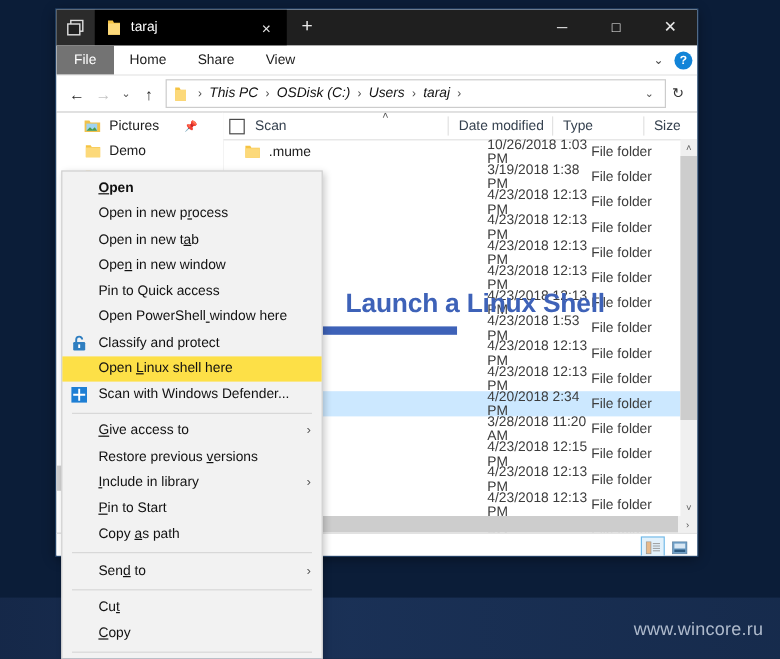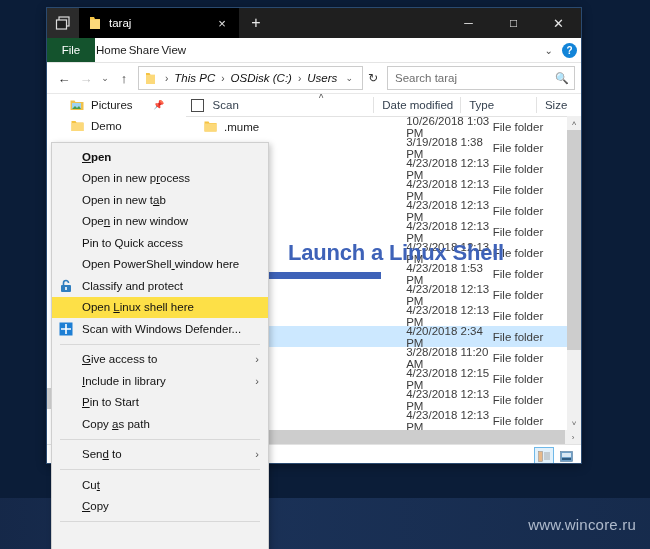--- a/index.html
+++ b/index.html
@@ -47,22 +47,22 @@
   .tab .folder-ico{width:12px;height:14px;margin-right:8px;flex:none;}
   .tab-label{color:#ffffff;font-size:11.5px;flex:1;white-space:nowrap;overflow:hidden;}
   .tab-close{width:22px;height:22px;display:flex;align-items:center;justify-content:center;color:#e6e6e6;font-size:13px;}
   .tab-new{width:34px;display:flex;align-items:center;justify-content:center;color:#e9e9e9;font-size:16px;font-weight:300;}
   .tb-spacer{flex:1;}
   .win-btn{width:45px;display:flex;align-items:center;justify-content:center;color:#e8e8e8;font-size:12px;}
   .win-btn.close{font-size:13px;}
 
   
   .ribbon{height:24px;background:#ffffff;display:flex;align-items:stretch;border-bottom:1px solid #e4e4e4;position:relative;}
-  .rb-file{background:#14532d;color:#fff;width:48px;display:flex;align-items:center;justify-content:center;font-size:11.5px;}
-  .rb-item{padding:0 1px;display:flex;align-items:center;color:#1b1b1b;font-size:11.5px;}
+  .rb-file{background:#737373;color:#fff;width:48px;display:flex;align-items:center;justify-content:center;font-size:11.5px;}
+  .rb-item{padding:0 13px;display:flex;align-items:center;color:#1b1b1b;font-size:11.5px;}
   .rb-right{position:absolute;right:4px;top:0;bottom:0;display:flex;align-items:center;gap:6px;}
   .rb-chev{color:#4a4a4a;font-size:10px;padding:0 3px;}
   .rb-help{width:15px;height:15px;border-radius:50%;background:#1284d8;color:#fff;font-size:10px;
            display:flex;align-items:center;justify-content:center;font-weight:bold;}
 
   
   .addrrow{height:30px;background:#fff;display:flex;align-items:center;padding:0 6px;gap:0;}
   .navbtn{width:22px;height:24px;display:flex;align-items:center;justify-content:center;font-size:13px;}
   .navbtn.fwd{color:#c4c4c4;}
   .navbtn.back{color:#2b2b2b;}
@@ -222,24 +222,20 @@
         <span class="crumb-sep">›</span>
         <span class="crumb">Users</span>
         <span class="crumb-sep">›</span>
         <span class="crumb">taraj</span>
         <span class="crumb-sep">›</span>
       </div>
       <span class="addr-drop">⌄</span>
     </div>
     <span class="refresh">↻</span>
 
-    <div class="searchbox">
-      <input placeholder="Search taraj" style="">
-      <span class="search-ico">🔍</span>
-    </div>
   </div>
 
   <div class="wbody">
 
     <div class="navpane">
 
       <div class="nav-item indent1">
         <span class="ni-ico">
           <svg width="14" height="12" viewBox="0 0 14 12">
               <path d="M0.5 1.5h4l1 1.5h8V11h-13z" fill="#f0c14b"></path>
@@ -631,20 +627,23 @@
           <path d="M7.2 3h1.6v4.2H13v1.6H8.8V13H7.2V8.8H3V7.2h4.2z" fill="#fff"></path>
         </svg></span>
       <span>Scan with Windows Defender...</span>
     </div>
     <div class="msep"></div>
     <div class="mi">
       <span><span class="ul">G</span>ive access to</span>
       <span class="sub-arrow">›</span>
     </div>
     <div class="mi">
+      <span>Restore previous <span class="ul">v</span>ersions</span>
+    </div>
+    <div class="mi">
       <span><span class="ul">I</span>nclude in library</span>
       <span class="sub-arrow">›</span>
     </div>
     <div class="mi">
       <span><span class="ul">P</span>in to Start</span>
     </div>
     <div class="mi">
       <span>Copy <span class="ul">a</span>s path</span>
     </div>
     <div class="msep"></div>

